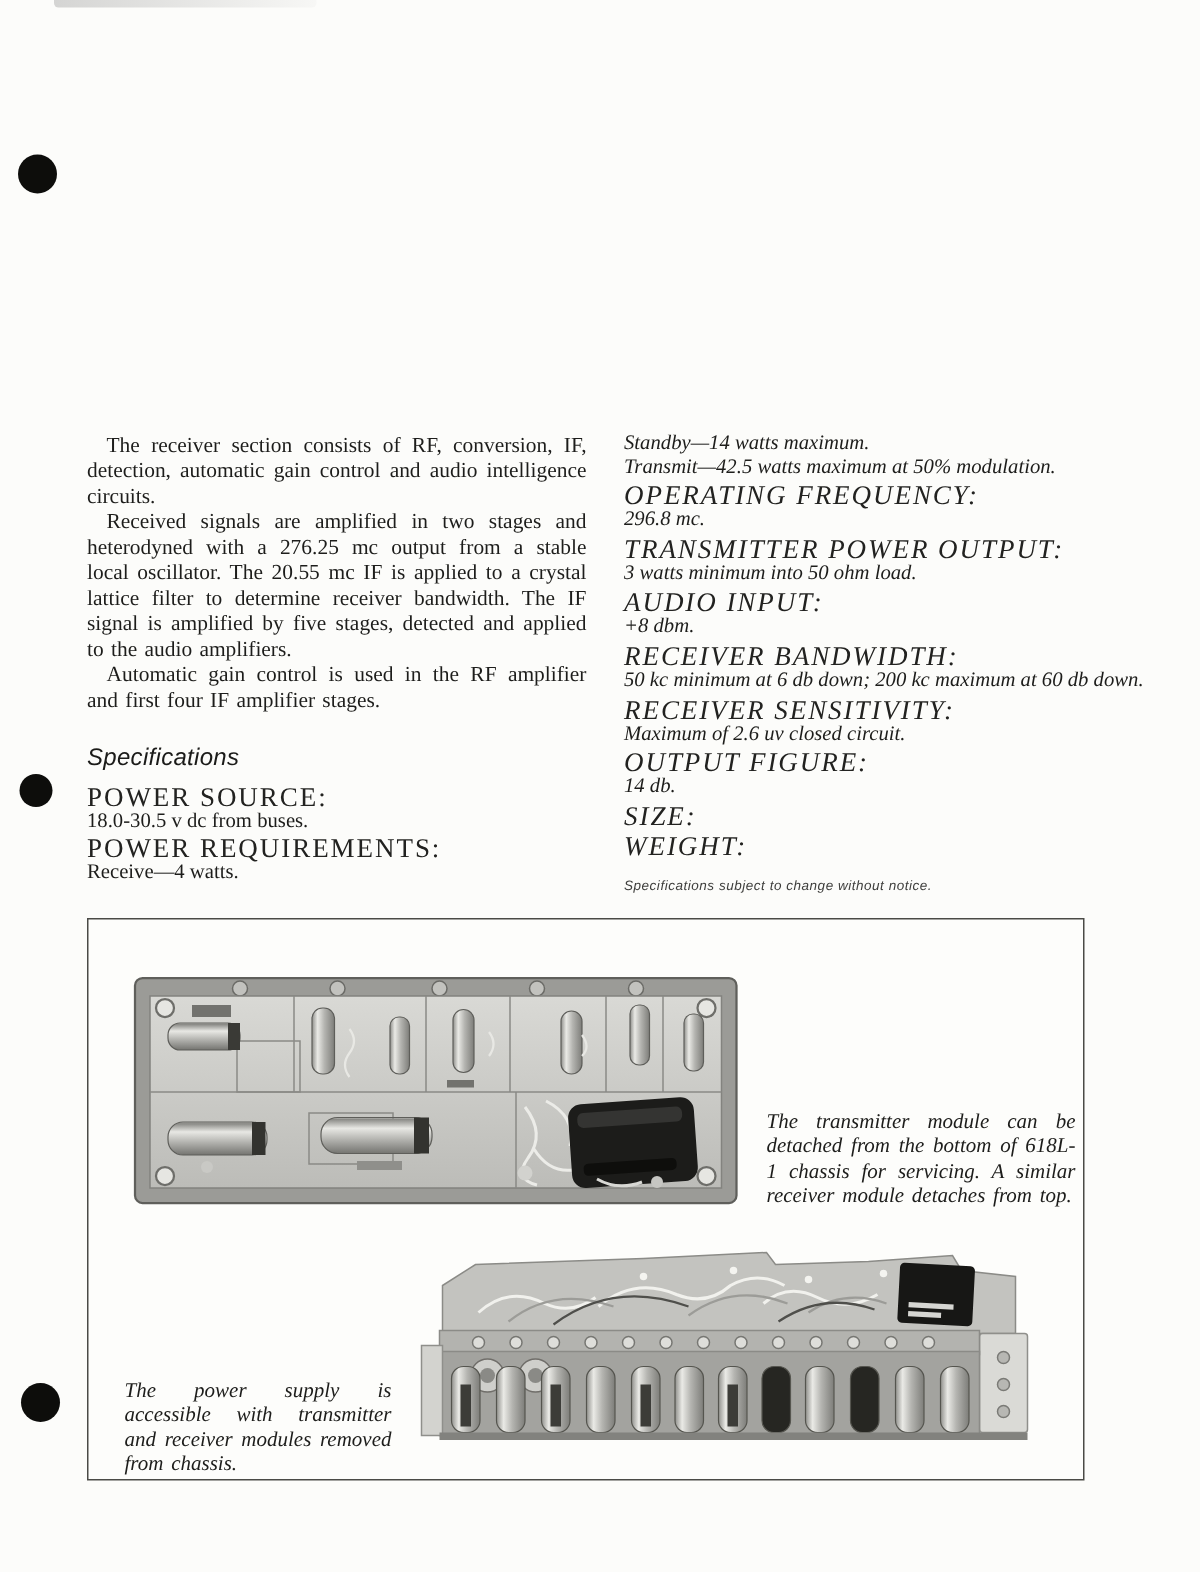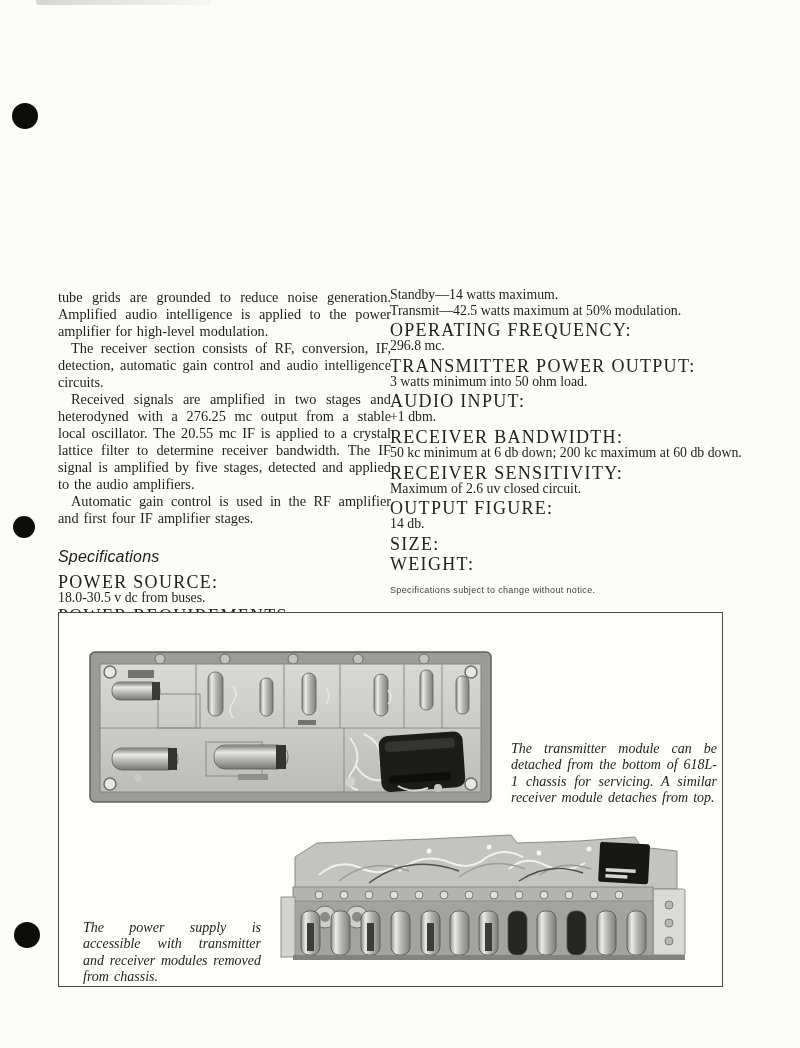--- a/index.html
+++ b/index.html
@@ -16,21 +16,21 @@
     position:absolute; left:36px; top:0; width:175px; height:5px;
     background:linear-gradient(90deg, rgba(110,110,110,.28), rgba(160,160,160,.05));
     border-radius:0 0 3px 3px;
   }
   .punch-dot { position:absolute; background:#0d0d0b; border-radius:50%; }
   .dot-1 { left:12px; top:103px; width:26px; height:26px; }
   .dot-2 { left:13px; top:516px; width:22px; height:22px; }
   .dot-3 { left:14px; top:922px; width:26px; height:26px; }
 
   .left-col  { position:absolute; left:58px;  top:289px; width:333px; }
-  .right-col { position:absolute; left:390px; top:287px; width:364px; }
+  .right-col { position:absolute; left:416px; top:287px; width:364px;font-style:italic; }
 
   p.body {
     margin:0; font-size:14.3px; line-height:17px;
     text-align:justify; word-spacing:0.09em;
   }
   p.body.indent { text-indent:13px; }
 
   h2.spec-heading {
     font-family:"Liberation Sans", sans-serif;
     font-size:16px; font-weight:500; letter-spacing:0.2px;
@@ -67,21 +67,20 @@
 <body>
 
 <div class="page">
 
   <div class="scan-smudge"></div>
   <div class="punch-dot dot-1"></div>
   <div class="punch-dot dot-2"></div>
   <div class="punch-dot dot-3"></div>
 
   <section class="left-col">
-    <p class="body">tube grids are grounded to reduce noise generation. Amplified audio intelligence is applied to the power amplifier for high-level modulation.</p>
     <p class="body indent">The receiver section consists of RF, conversion, IF, detection, automatic gain control and audio intelligence circuits.</p>
     <p class="body indent">Received signals are amplified in two stages and heterodyned with a 276.25 mc output from a stable local oscillator. The 20.55 mc IF is applied to a crystal lattice filter to determine receiver bandwidth. The IF signal is amplified by five stages, detected and applied to the audio amplifiers.</p>
     <p class="body indent">Automatic gain control is used in the RF amplifier and first four IF amplifier stages.</p>
 
     <h2 class="spec-heading">Specifications</h2>
 
     <div class="spec">
       <div class="spec-label">POWER SOURCE:</div>
       <div class="spec-value">18.0-30.5 v dc from buses.</div>
     </div>
@@ -99,21 +98,21 @@
     <div class="spec">
       <div class="spec-label">OPERATING FREQUENCY:</div>
       <div class="spec-value">296.8 mc.</div>
     </div>
     <div class="spec">
       <div class="spec-label">TRANSMITTER POWER OUTPUT:</div>
       <div class="spec-value">3 watts minimum into 50 ohm load.</div>
     </div>
     <div class="spec">
       <div class="spec-label">AUDIO INPUT:</div>
-      <div class="spec-value">+1 dbm.</div>
+      <div class="spec-value">+8 dbm.</div>
     </div>
     <div class="spec">
       <div class="spec-label">RECEIVER BANDWIDTH:</div>
       <div class="spec-value">50 kc minimum at 6 db down; 200 kc maximum at 60 db down.</div>
     </div>
     <div class="spec">
       <div class="spec-label">RECEIVER SENSITIVITY:</div>
       <div class="spec-value">Maximum of 2.6 uv closed circuit.</div>
     </div>
     <div class="spec">

